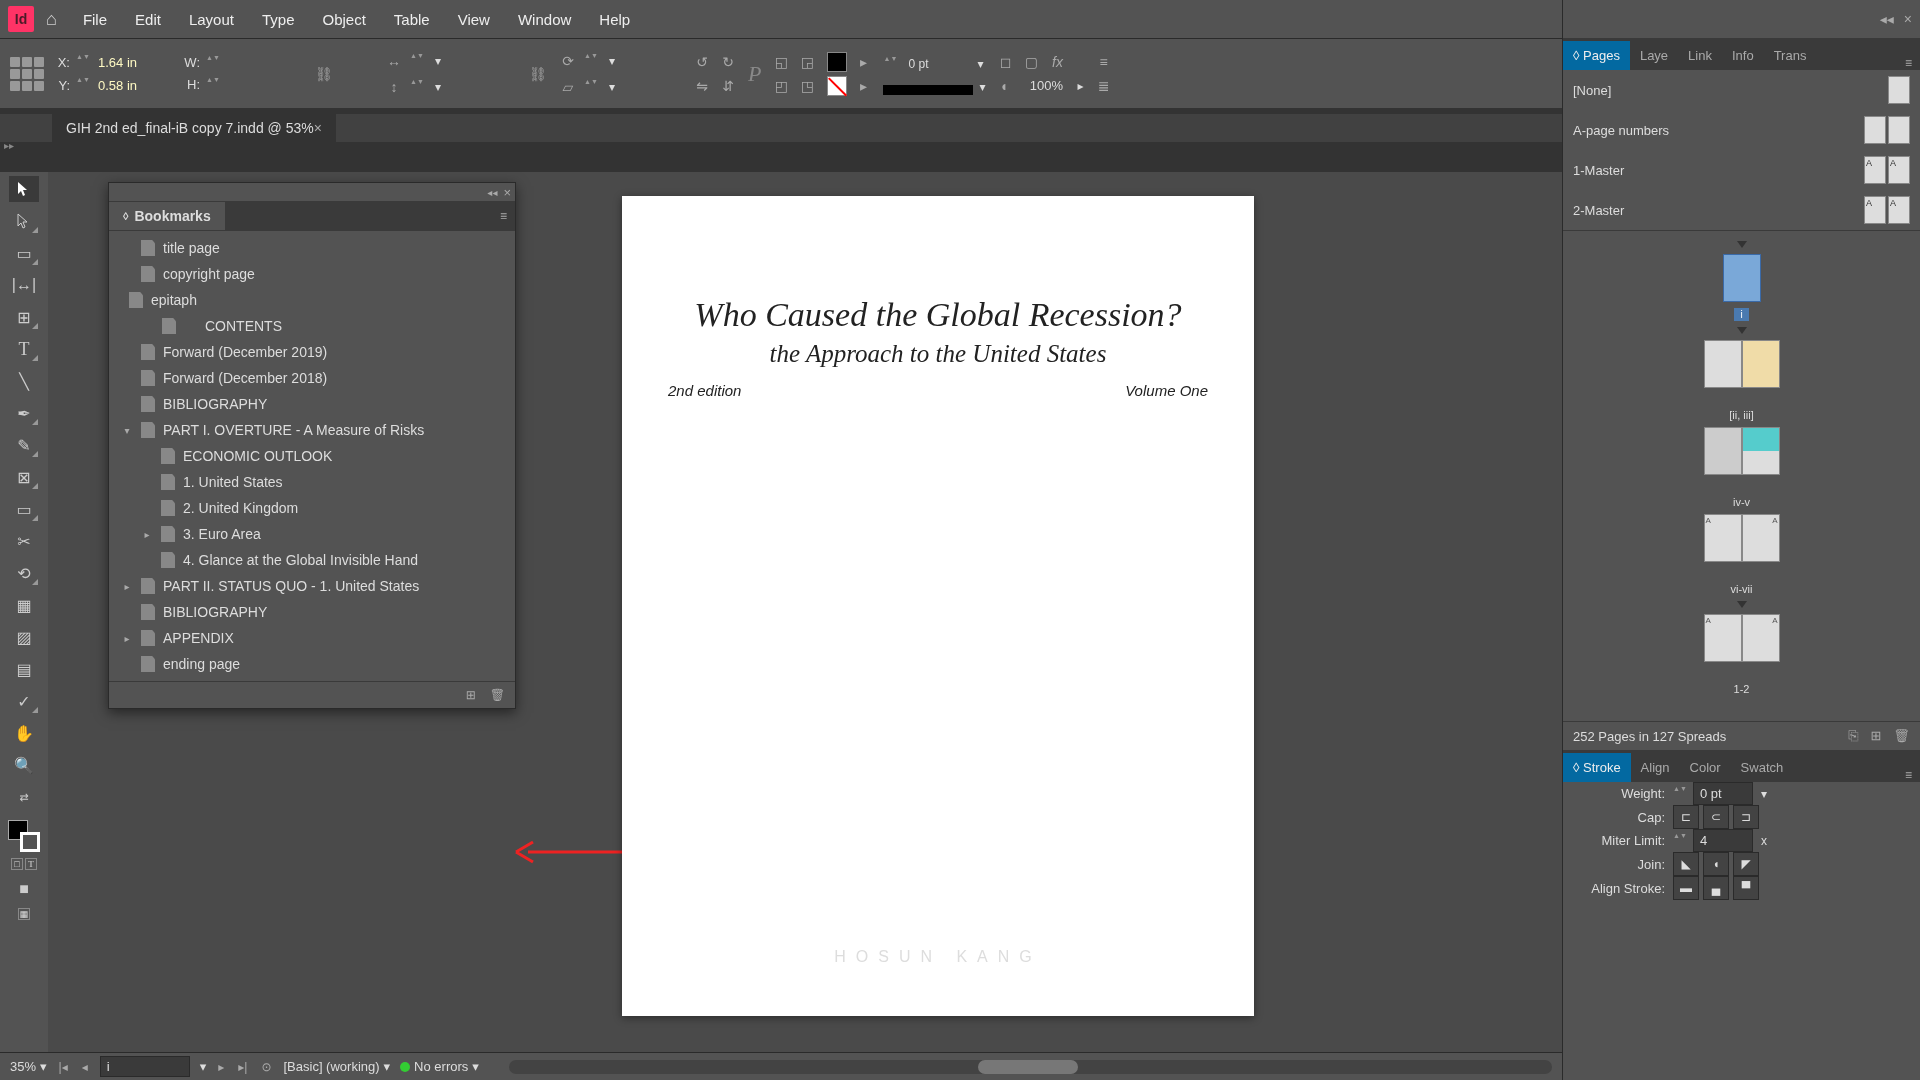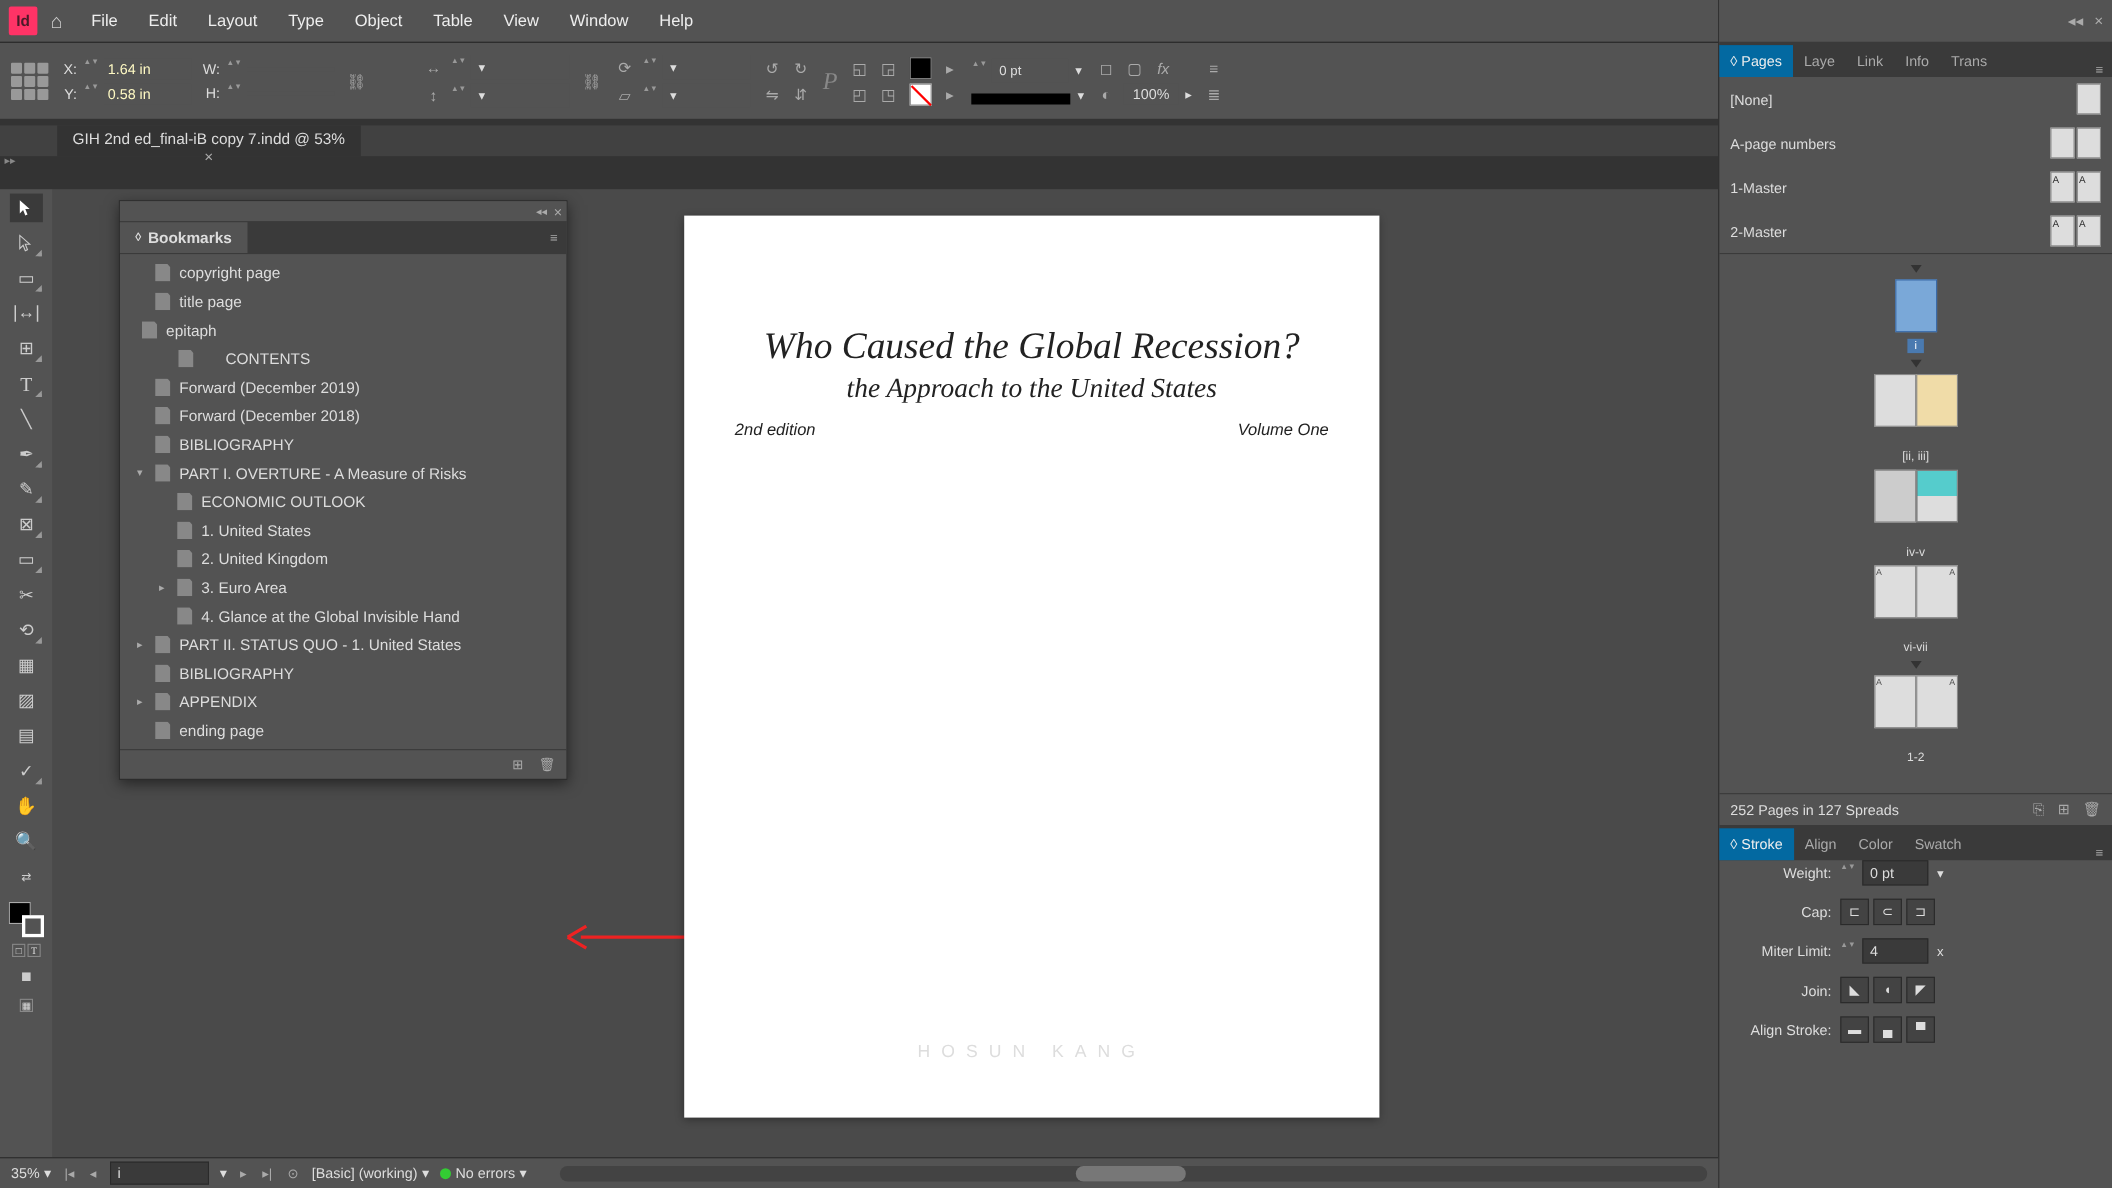--- a/index.html
+++ b/index.html
@@ -25,21 +25,21 @@
 .stepper { width: 12px; height: 18px; display: inline-flex; flex-direction: column; font-size: 7px; color: #999; }
 .ref-grid { width: 34px; height: 34px; display: grid; grid-template-columns: repeat(3,1fr); grid-template-rows: repeat(3,1fr); gap: 2px; }
 .ref-grid span { background: #999; border-radius: 1px; }
 .ctrl-icon { width: 20px; height: 20px; display: flex; align-items: center; justify-content: center; color: #aaa; font-size: 14px; }
 .dropdown-field { background: #535353; border: 1px solid transparent; display: flex; align-items: center; padding: 2px 6px; height: 22px; }
 .swatch { width: 20px; height: 20px; background: #000; border: 1px solid #888; }
 .zoom-input { background: #535353; color: #ddd; width: 50px; padding: 2px; text-align: center; font-size: 13px; }
 
 
 .tabbar { height: 28px; background: #414141; display: flex; align-items: center; padding-left: 52px; margin-top:6px;}
-.doc-tab { background: #333; padding: 4px 14px; font-size: 14px; color: #ddd; display: flex; align-items: center; height: 28px; flex-direction: column; }
+.doc-tab { background: #333; padding: 4px 14px; font-size: 14px; color: #ddd; display: flex; align-items: center; height: 28px; }
 .close-x { font-size: 14px; color: #aaa; cursor: pointer; }
 .tab-handle { position: absolute; left: 4px; top: 140px; color: #888; font-size: 10px; }
 
 
 .left-toolbar { position: absolute; left: 0; top: 172px; width: 48px; background: #535353; display: flex; flex-direction: column; align-items: center; padding: 4px 0; gap: 6px; height: 908px; }
 .tool-btn { width: 30px; height: 26px; display: flex; align-items: center; justify-content: center; color: #ccc; font-size: 16px; cursor: pointer; position: relative; }
 .tool-btn.active { background: #3a3a3a; color: #fff; }
 .tool-btn .corner { position: absolute; right: 1px; bottom: 1px; border: 3px solid transparent; border-right-color: #999; border-bottom-color: #999; width: 0; height: 0; }
 .fill-stroke { width: 32px; height: 32px; position: relative; margin-top: 4px; }
 .fill-sq { position: absolute; width: 20px; height: 20px; background: #000; border: 1px solid #aaa; top: 0; left: 0; }
@@ -90,21 +90,21 @@
 .spread { display: flex; gap: 0; }
 .spread-page { width: 38px; height: 48px; background: #ddd; border: 1px solid #888; position: relative; font-size: 8px; color: #555; }
 .spread-page.sel { background: #7aa8d8; border-color: #3a6aa8; }
 .spread-page.cream { background: #f0dca8; }
 .spread-label { font-size: 11px; text-align: center; margin-top: 15px; }
 .insert-marker { width: 0; height: 0; border-left: 5px solid transparent; border-right: 5px solid transparent; border-top: 7px solid #333; }
 .pages-footer { border-top: 1px solid #3a3a3a; padding: 6px 10px; display: flex; align-items: center; font-size: 13px; }
 .pages-footer .icons { margin-left: auto; display: flex; gap: 12px; color: #aaa; }
 
 
-.stroke-body { padding: 0 12px; display: flex; flex-direction: column; gap: 12px; }
+.stroke-body { padding: 0 12px; display: flex; flex-direction: column; }
 .stroke-row { display: flex; align-items: center; gap: 8px; }
 .stroke-label { width: 90px; text-align: right; font-size: 13px; }
 .stroke-input { background: #3a3a3a; border: 1px solid #2a2a2a; color: #ddd; width: 60px; padding: 3px 6px; font-size: 13px; }
 .icon-btn-group { display: flex; gap: 4px; }
 .icon-btn { width: 26px; height: 24px; background: #434343; border: 1px solid #2a2a2a; display: flex; align-items: center; justify-content: center; font-size: 12px; }
 
 
 .statusbar { position: absolute; left: 0; bottom: 0; right: 358px; height: 28px; background: #535353; border-top: 1px solid #2a2a2a; display: flex; align-items: center; padding: 0 10px; gap: 10px; font-size: 13px; }
 .status-dd { display: flex; align-items: center; gap: 4px; }
 .page-nav-btn { color: #aaa; font-size: 12px; cursor: pointer; padding: 0 2px; }
@@ -340,26 +340,26 @@
       <div class="panel-tab">
           <span style="font-size:11px">◊</span>
           <span>Bookmarks</span>
         </div>
       <div class="panel-menu-icon">≡</div>
     </div>
     <div class="bm-list" id="bm-list">
         <div class="bm-item" style="padding-left: 12px;">
           <span class="bm-arrow"></span>
           <span class="bm-icon"></span>
+          <span>title page</span>
+        </div>
+        <div class="bm-item" style="padding-left: 12px;">
+          <span class="bm-arrow"></span>
+          <span class="bm-icon"></span>
           <span>copyright page</span>
-        </div>
-        <div class="bm-item" style="padding-left: 12px;">
-          <span class="bm-arrow"></span>
-          <span class="bm-icon"></span>
-          <span>title page</span>
         </div>
         <div class="bm-item" style="padding-left: 0;">
           <span class="bm-arrow"></span>
           <span class="bm-icon"></span>
           <span>epitaph</span>
         </div>
         <div class="bm-item" style="padding-left: 12px; gap: 29px;">
           <span class="bm-arrow"></span>
           <span class="bm-icon"></span>
           <span>CONTENTS</span>

